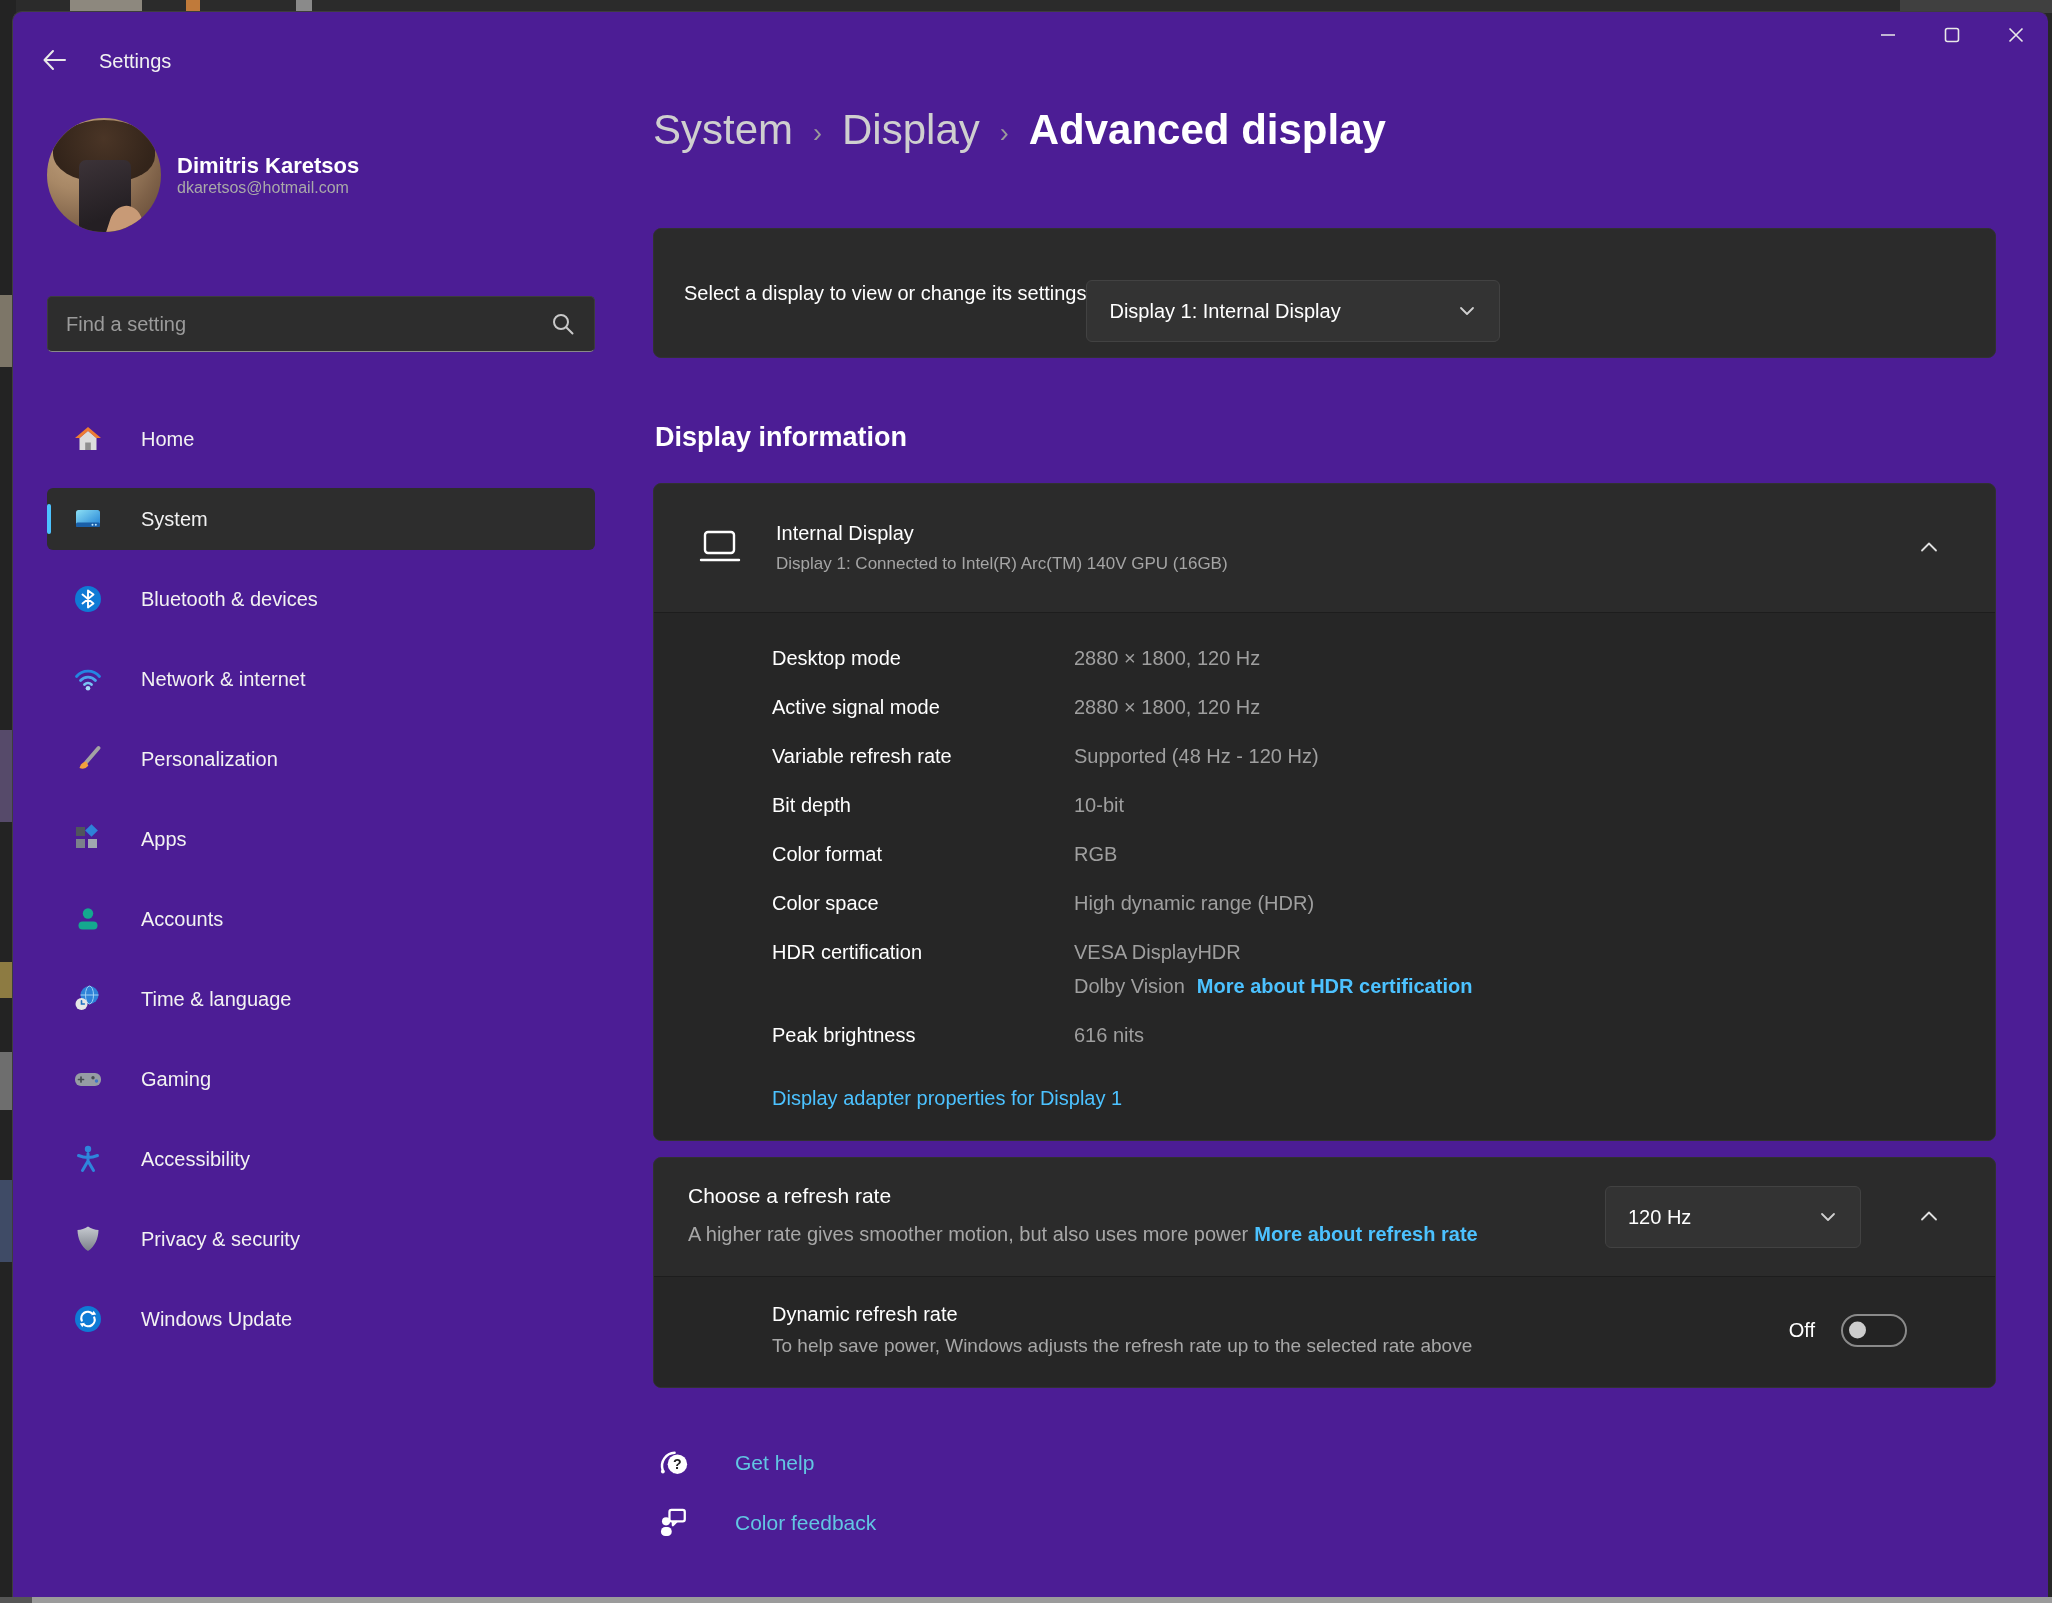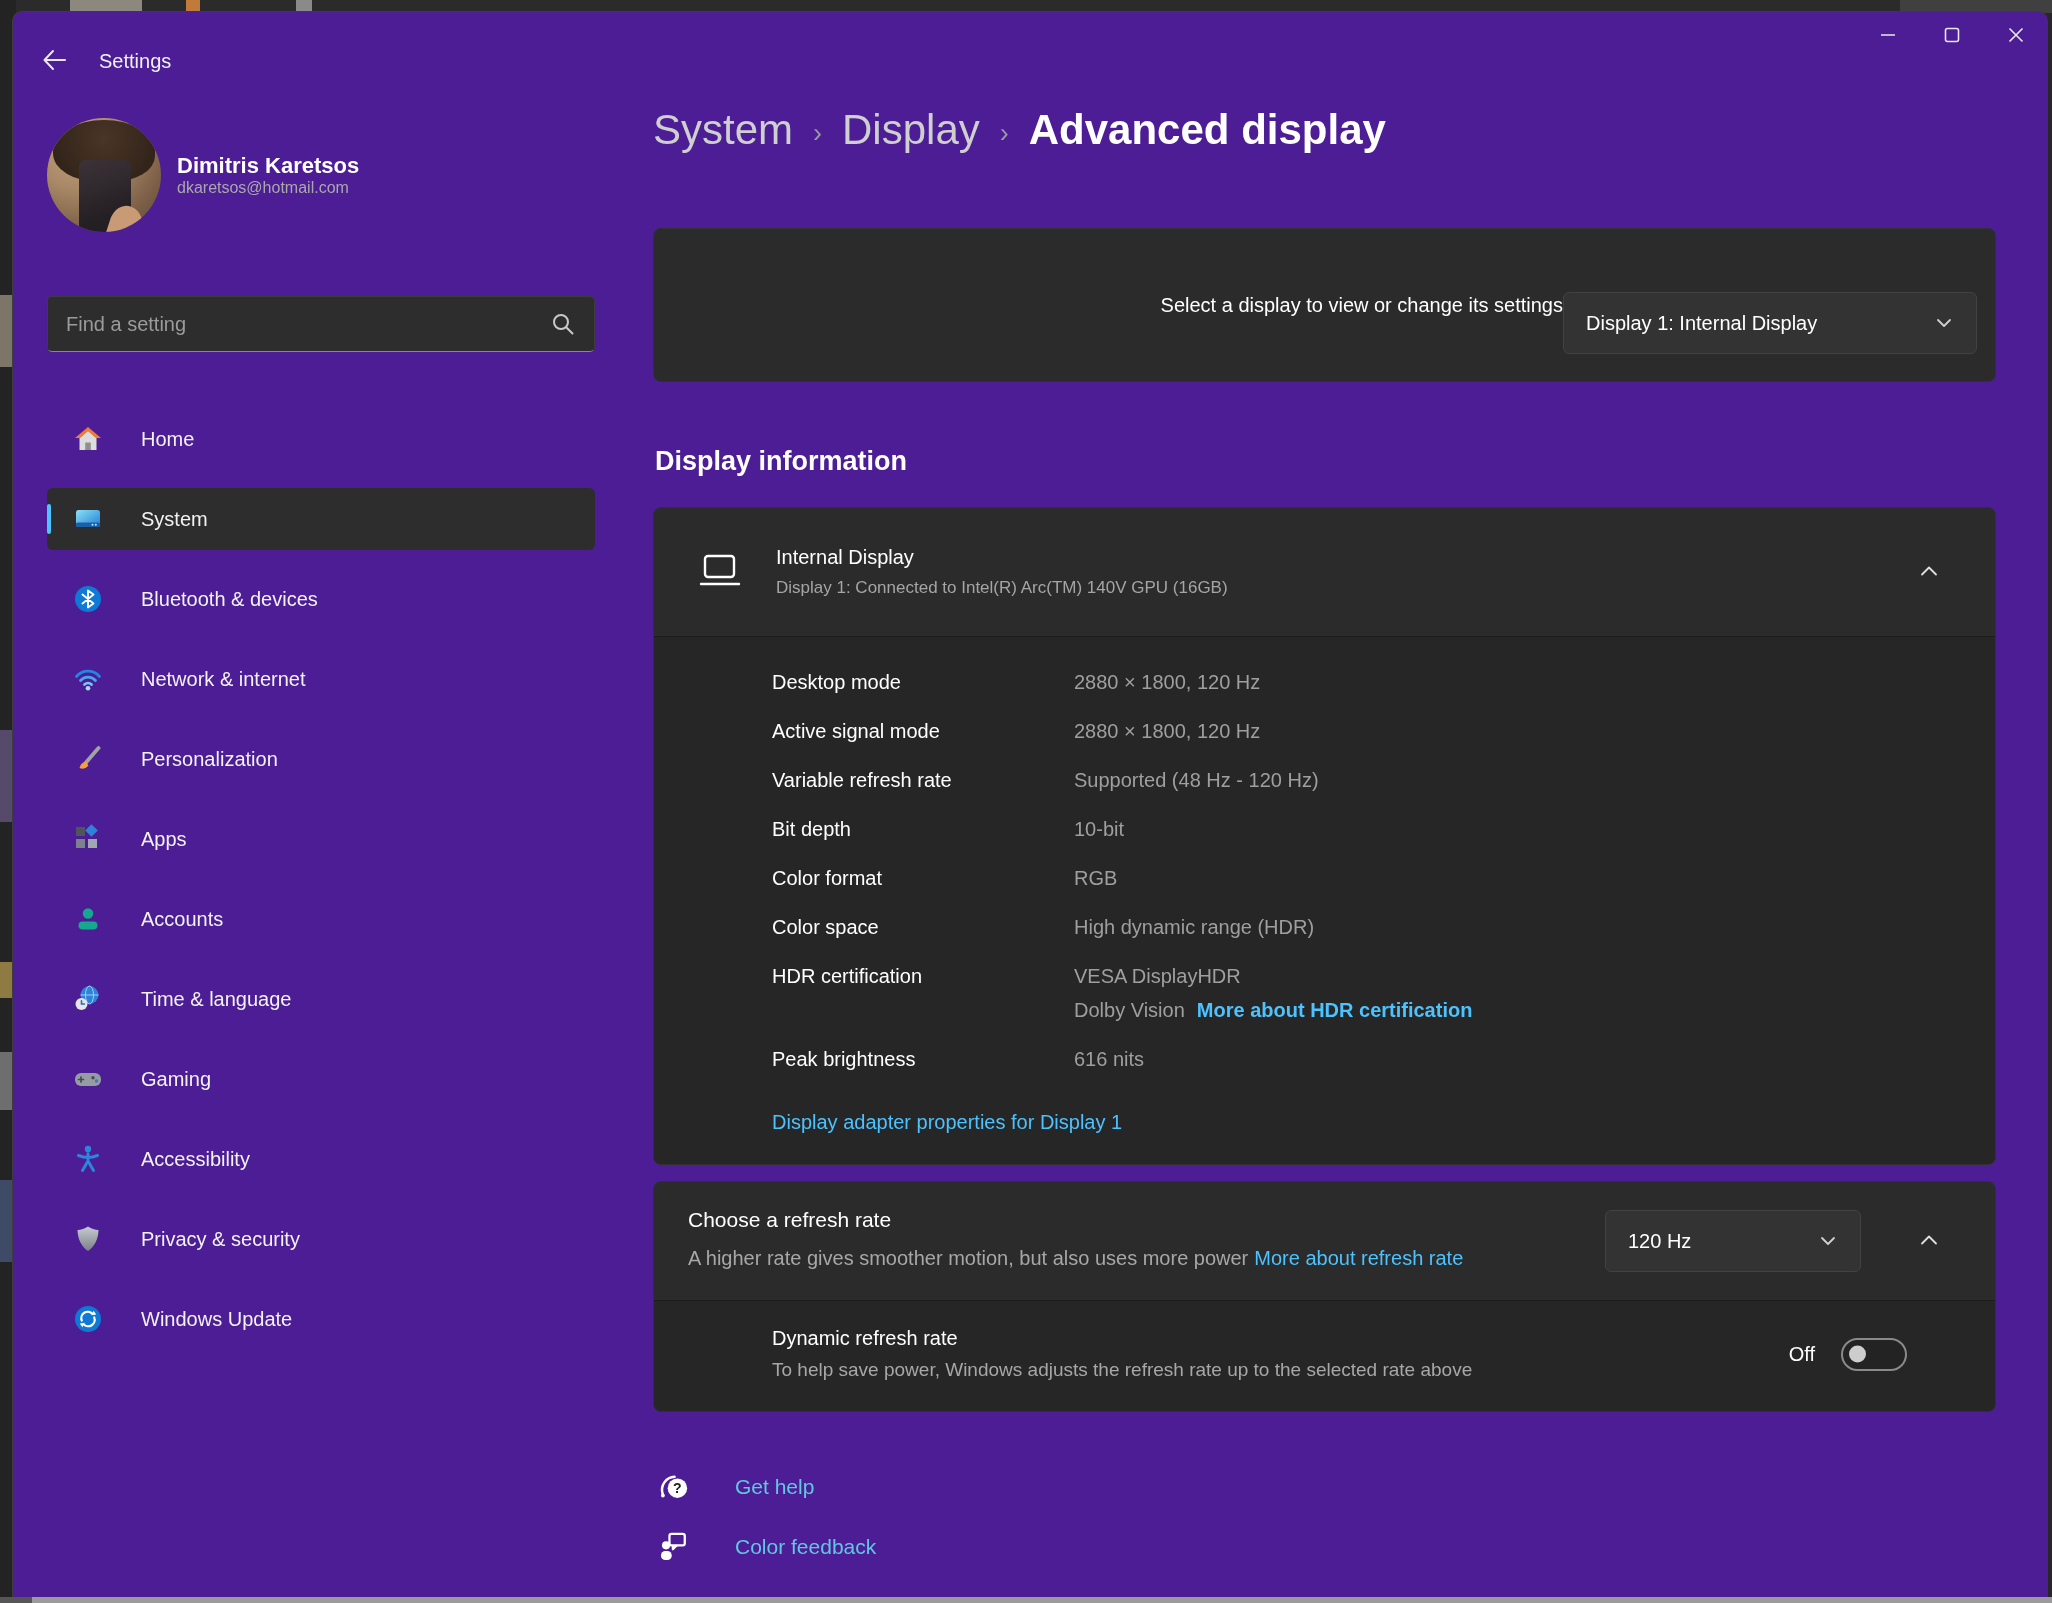--- a/index.html
+++ b/index.html
@@ -91,22 +91,22 @@
   .content { flex:1; padding:0 52px 0 40px; }
   .breadcrumb { margin-top:14px; display:flex; align-items:center; gap:20px; font-size:42px; }
   .breadcrumb .crumb { color:#cfcfcf; cursor:pointer; }
   .breadcrumb .sep { color:#9a9a9a; font-size:27px; padding-top:6px; }
   .breadcrumb .current { color:#ffffff; font-weight:700; }
 
   .card {
     background:#2b2b2b; border:1px solid #313131; border-radius:8px;
   }
   .card-select {
-    margin-top:74px; height:154px; display:flex; align-items:center;
-    justify-content:flex-end; padding:0 18px;
+    margin-top:74px; height:130px; display:flex; align-items:center;
+    justify-content:flex-start; padding:0 30px;
   }
   .card-select .label { font-size:20px; color:#fff; }
   .dropdown {
     background:#333333; border:1px solid #424242; border-radius:6px;
     display:flex; align-items:center; justify-content:space-between;
     padding:0 22px; color:#fff; font-size:20px; font-family:inherit; cursor:pointer;
   }
   .dd-display { width:414px; height:62px;margin-top:36px; }
   .dd-rate { width:256px; height:62px; }
 
@@ -129,21 +129,21 @@
   .hdr-line2 { color:#9f9f9f; }
   .hdr-line2 a { color:#4cc2ff; font-weight:700; text-decoration:none; margin-left:12px; cursor:pointer; }
   .adapter-link { display:inline-block; margin-top:20px; font-size:20px; color:#4cc2ff;
     text-decoration:none; cursor:pointer; }
 
   .card-rate { margin-top:16px; }
   .rate-header { display:flex; align-items:center; padding:26px 44px 26px 34px; }
   .rate-text { flex:1; max-width:955px; }
   .rate-title { font-size:21px; color:#fff; }
   .rate-desc { font-size:20px; color:#a7a7a7; margin-top:10px; line-height:32px; }
-  .rate-desc a { color:#4cc2ff; font-weight:400; text-decoration:none; cursor:pointer; margin-left:6px; }
+  .rate-desc a { color:#4cc2ff; font-weight:700; text-decoration:none; cursor:pointer; margin-left:6px; }
   .rate-header .dd-rate { margin-left:auto; margin-right:46px; }
 
   .dyn-row { background:#262626; padding:26px 88px 30px 118px;
     display:flex; align-items:center; justify-content:space-between; }
   .dyn-title { font-size:20px; color:#fff; }
   .dyn-desc { font-size:19px; color:#a7a7a7; margin-top:9px; }
   .toggle-wrap { display:flex; align-items:center; gap:26px; }
   .toggle-state { font-size:20px; color:#fff; }
   .toggle {
     width:66px; height:33px; border:2px solid #8a8a8a; border-radius:18px;

